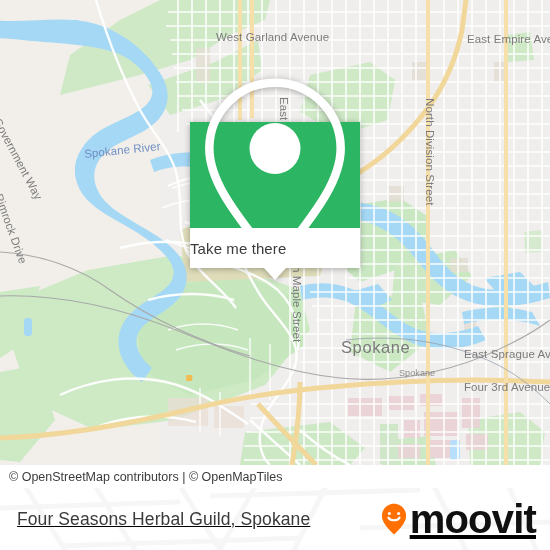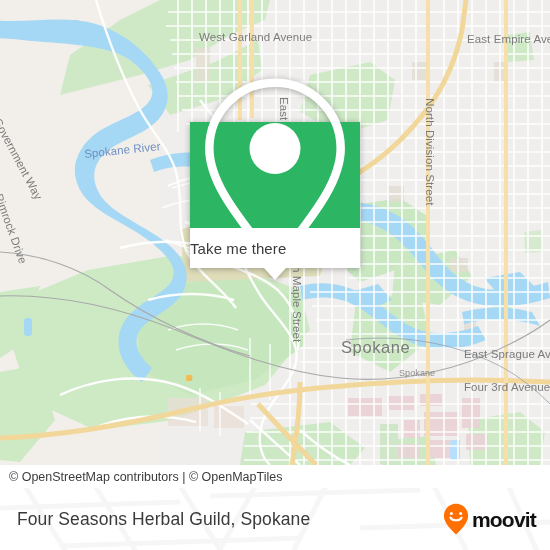--- a/index.html
+++ b/index.html
@@ -101,32 +101,33 @@
     background: #ffffff;
     overflow: hidden;
   }
   .footer-wm { position:absolute; inset:0; opacity:.30; }
   .footer-wm svg { display:block; }
   .footer-inner {
     position: relative;
     height: 100%;
     display: flex; align-items: center; justify-content: space-between;
     padding: 0 14px 0 17px;
+    text-decoration: underline;
   }
   .footer-title {
     color: #3a3a3a;
     font-size: 17.5px;
     letter-spacing: .1px;
     white-space: nowrap;
   }
   .brand { display:flex; align-items:center; gap:2px; }
   .brand-pin { width:26px; height:32px; display:block; }
   .brand-name {
     color:#101010;
-    font-size:21px;
+    font-size:40px;
     font-weight:bold;
     letter-spacing:-.8px;
     line-height:1;
     margin-left:1px;
   }
 </style>
 </head>
 <body>
 
 <div id="page">
@@ -331,21 +332,21 @@
           <path d="M346 340 C 400 334, 450 342, 496 364 C 520 376, 538 392, 550 404"></path>
         </g>
 
         <g stroke="#ffffff" stroke-width="2" fill="none" opacity=".9">
           <path d="M168 186 C 190 176, 214 172, 236 176"></path>
           <path d="M166 240 C 186 248, 206 254, 226 254"></path>
         </g>
       </g>
     </svg>
 
-    <div class="lbl road" style="left:199px; top:31px;text-align:right;">West Garland Avenue</div>
+    <div class="lbl road" style="left:216px; top:31px;text-align:right;">West Garland Avenue</div>
     <div class="lbl road" style="left:467px; top:33px;">East Empire Aven</div>
 
     <div class="lbl water" style="left:84px; top:144px; transform:rotate(-6deg);">Spokane River</div>
 
     <div class="lbl road vert" style="left:2px; top:116px; transform:rotate(62deg);">Government Way</div>
     <div class="lbl road vert" style="left:4px; top:192px; transform:rotate(70deg);">Rimrock Drive</div>
 
     <div class="lbl road vert" style="left:436px; top:98px; transform:rotate(90deg);">North Division Street</div>
     <div class="lbl road vert" style="left:303px; top:266px; transform:rotate(90deg);">n Maple Street</div>
     <div class="lbl road vert" style="left:290px; top:97px; transform:rotate(90deg);">East</div>

